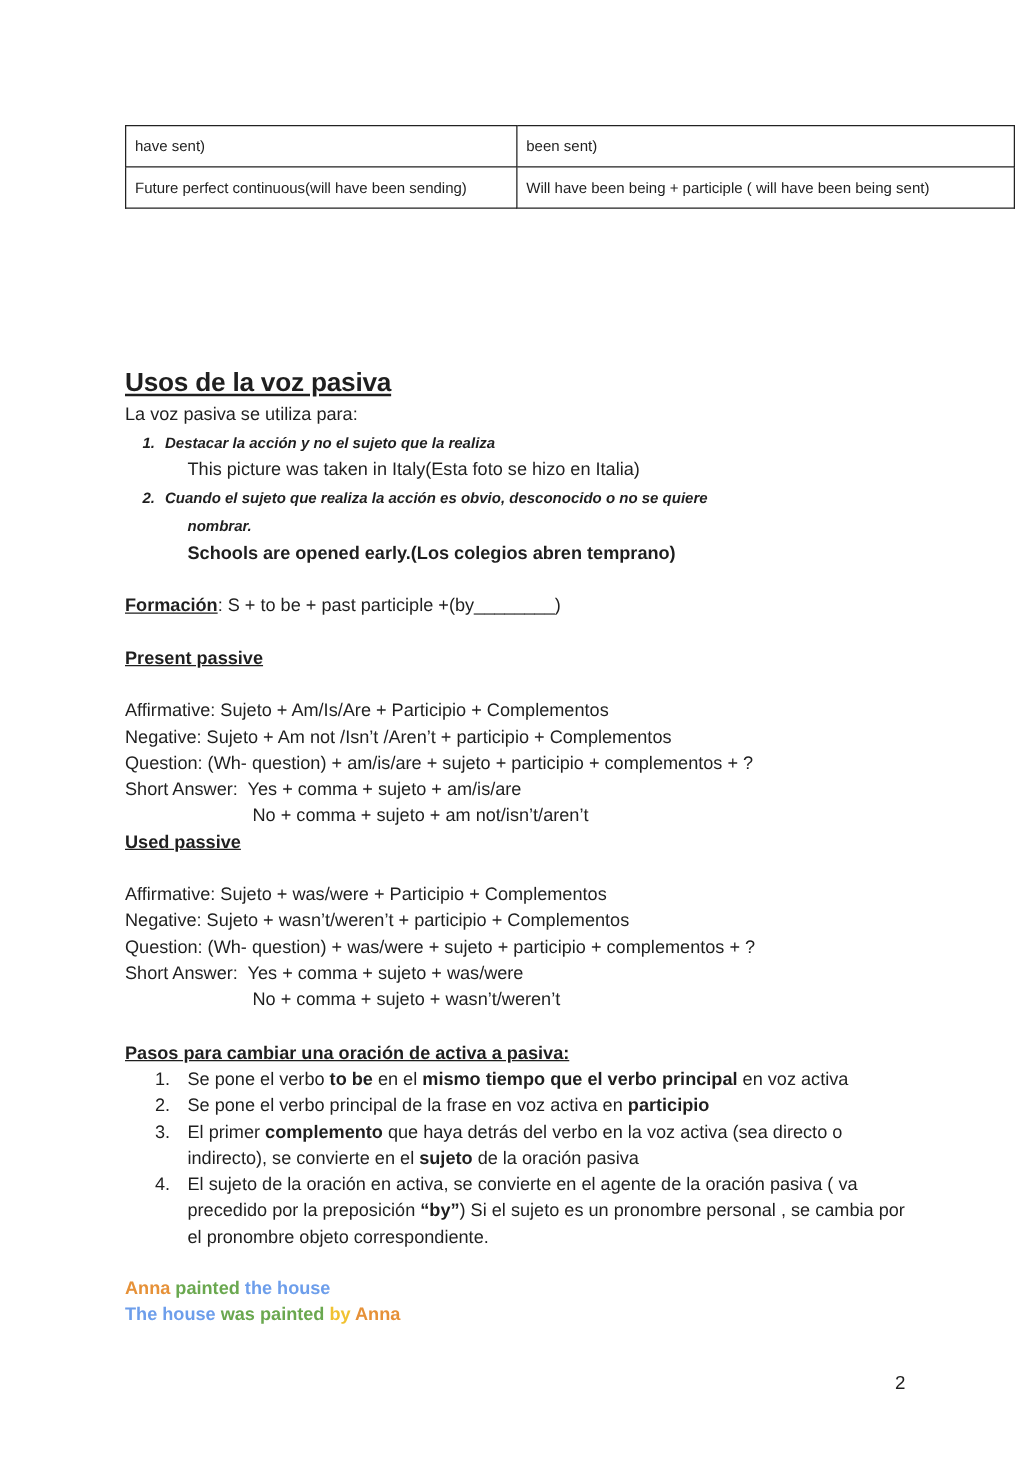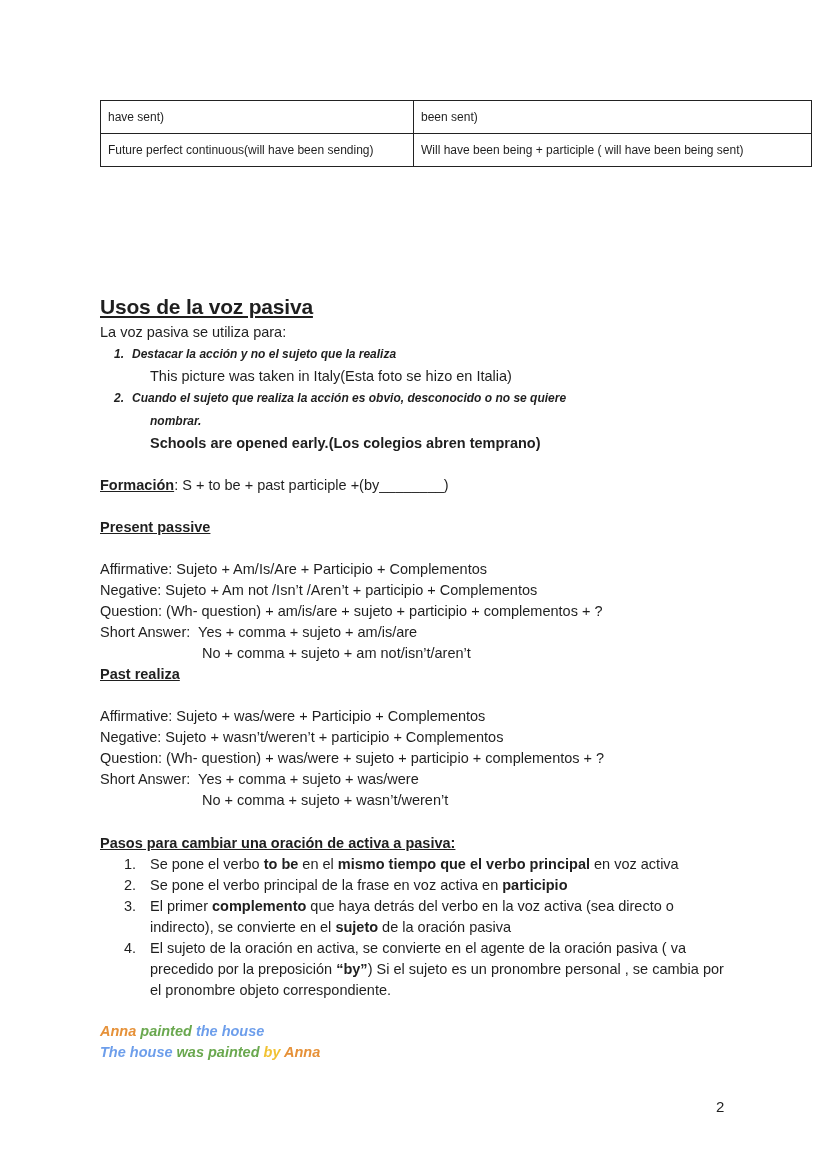--- a/index.html
+++ b/index.html
@@ -26,21 +26,21 @@
   .usos-item { font-size: 12px; font-weight: bold; line-height: 22px; font-style: italic; }
   .usos-ex { font-size: 14.5px; line-height: 22px; }
   .step { font-size: 14.5px; line-height: 21px; white-space: normal; width: 640px; }
   .step .num { position: absolute; left: 24px; }
   .step .body { display: block; margin-left: 50px; }
   .pagenum { position: absolute; left: 716px; top: 1098px; font-size: 15px; }
   .c-orange { color: #e69138; }
   .c-green { color: #6aa84f; }
   .c-blue { color: #6d9eeb; }
   .c-yellow { color: #f1c232; }
-  .example { font-weight: bold; font-size: 14.5px; font-style: italic; }
+  .example { font-weight: bold; font-size: 14.5px; }
 </style>
 </head>
 <body>
 
 <div class="page">
 
   <table class="tenses">
     <tbody>
         <tr>
       <td class="c1">have sent)</td>
@@ -74,21 +74,21 @@
   <div class="abs txt ul" style="top:517px;">Present passive</div>
   <div class="abs txt" style="top:559px;">Affirmative: Sujeto + Am/Is/Are + Participio + Complementos</div>
   <div class="abs txt" style="top:580px;">Negative: Sujeto + Am not /Isn’t /Aren’t +  participio + Complementos</div>
   <div class="abs txt" style="top:601px;">Question: (Wh- question) + am/is/are + sujeto + participio + complementos + ?</div>
   <div class="abs txt" style="top:622px;">
     <span>Short Answer:</span>&nbsp;
     <span>Yes + comma + sujeto + am/is/are</span>
   </div>
   <div class="abs txt" style="top:643px; left:102px;">No + comma + sujeto + am not/isn’t/aren’t</div>
 
-  <div class="abs txt ul" style="top:664px;">Past realiza</div>
+  <div class="abs txt ul" style="top:664px;">Used passive</div>
   <div class="abs txt" style="top:706px;">Affirmative: Sujeto + was/were  + Participio + Complementos</div>
   <div class="abs txt" style="top:727px;">Negative: Sujeto + wasn’t/weren’t + participio  + Complementos</div>
   <div class="abs txt" style="top:748px;">Question: (Wh- question) + was/were  + sujeto + participio + complementos + ?</div>
   <div class="abs txt" style="top:769px;">
     <span>Short Answer:</span>&nbsp;
     <span>Yes + comma + sujeto + was/were</span>
   </div>
   <div class="abs txt" style="top:790px; left:102px;">No + comma + sujeto + wasn’t/weren’t</div>
 
   <div class="abs txt ul" style="top:833px;">Pasos para cambiar una oración de activa a pasiva:</div>

